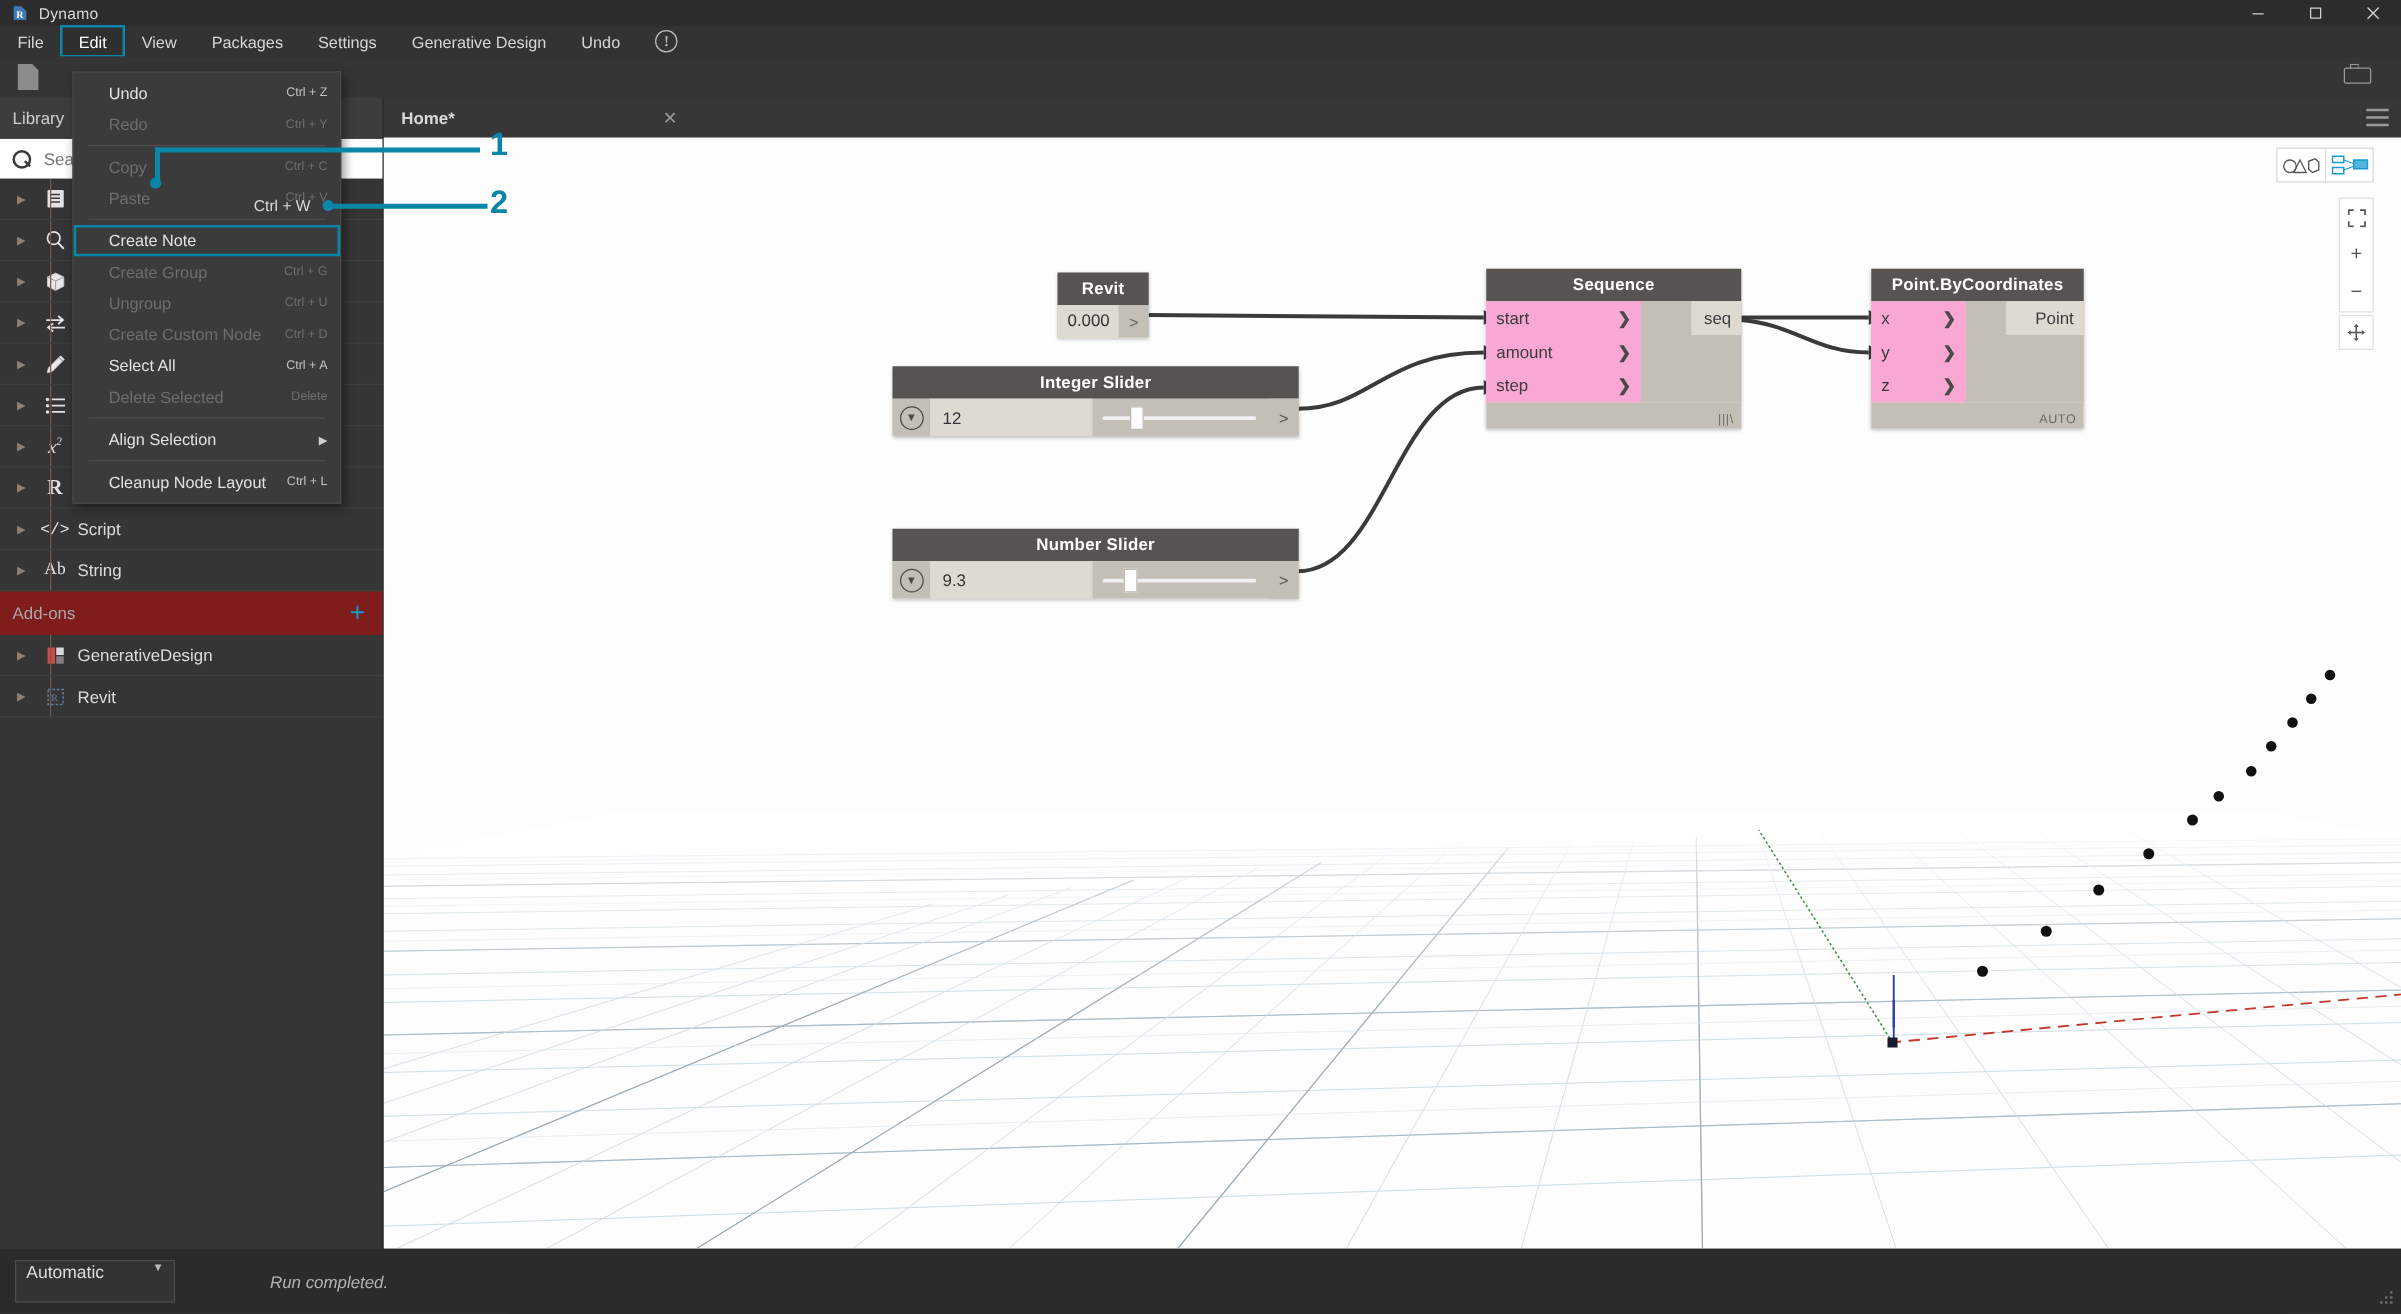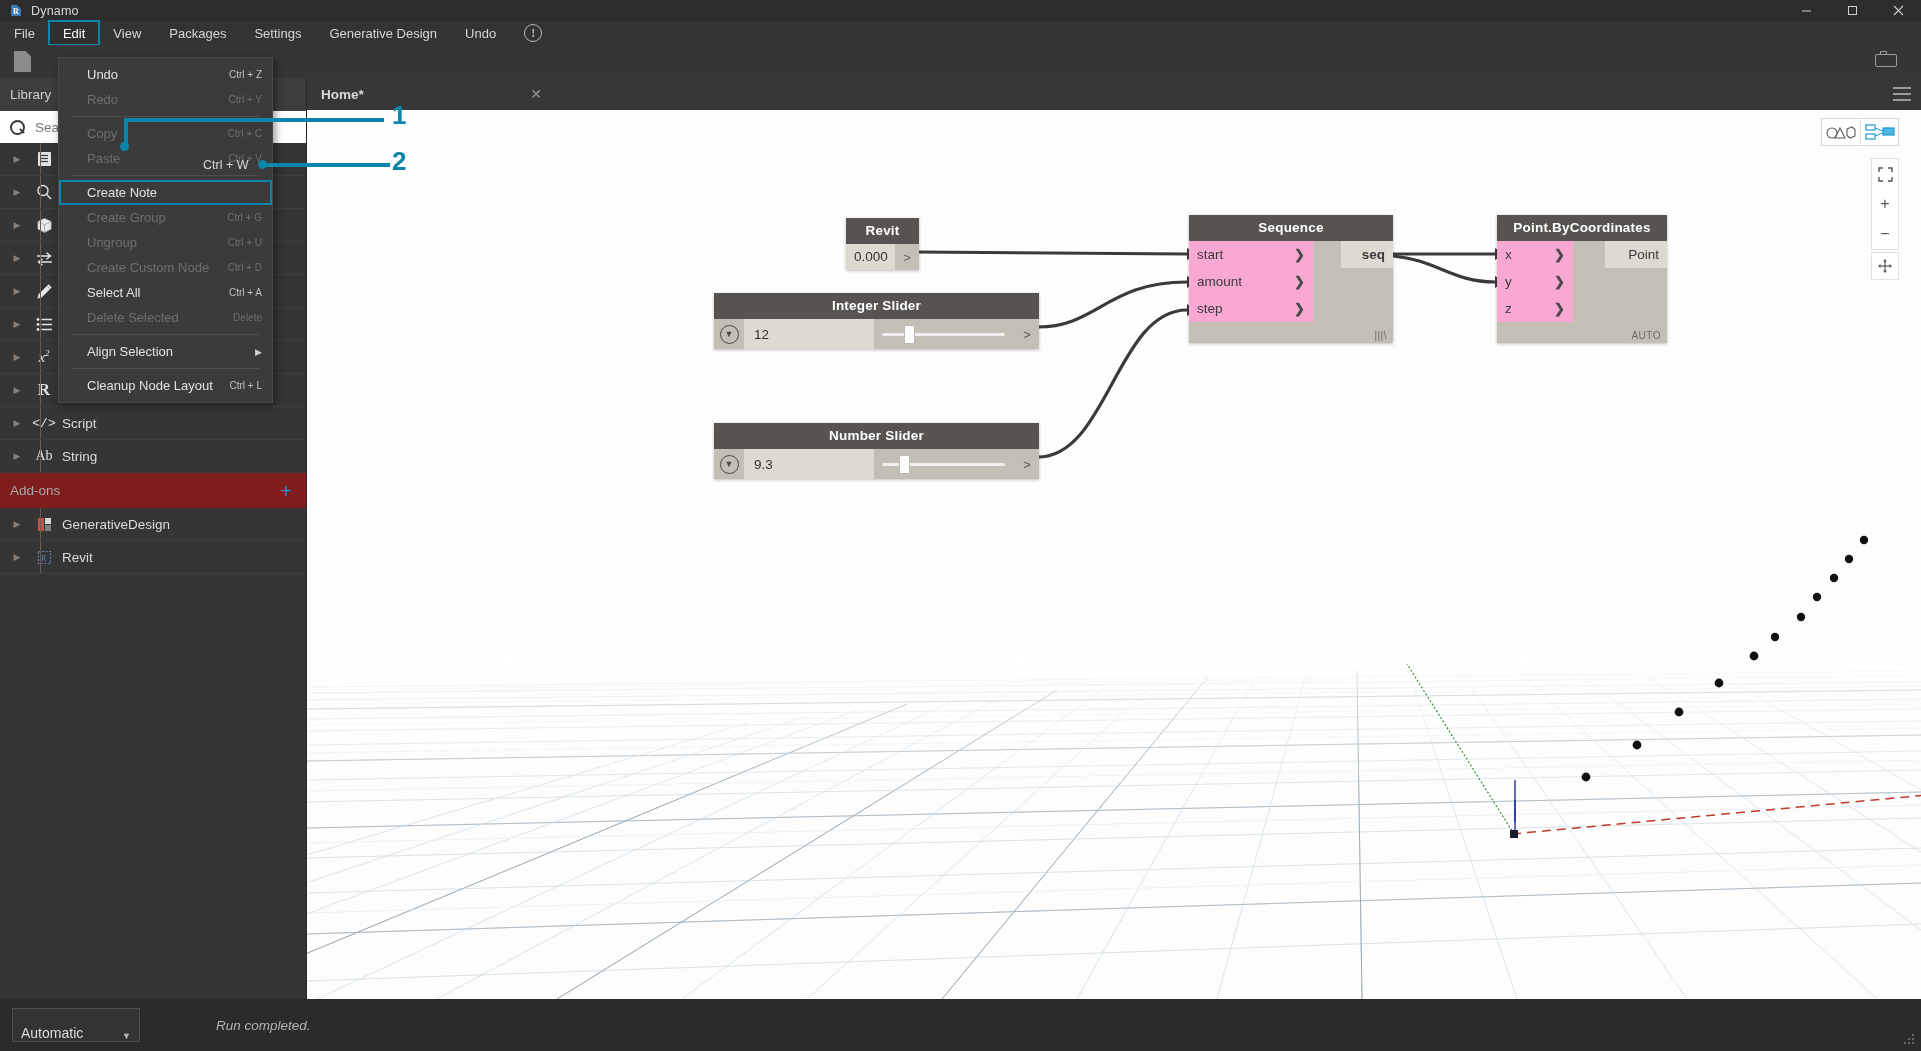--- a/index.html
+++ b/index.html
@@ -233,21 +233,21 @@
     display:flex; align-items:center; justify-content:center;
   }
 
   
   .bottombar {
     position:absolute; left:0; bottom:0; width:1921px; height:52px;
     background:#2b2b2b; display:flex; align-items:center;
   }
   .run-select {
     margin-left:12px; width:128px; height:34px; background:#333333;
-    border:1px solid #4d4d4d; display:flex; align-items:flex-end; padding:0 8px;
+    border:1px solid #4d4d4d; display:flex; align-items:flex-start; padding:0 8px;
     color:#dcdcdc; font-size:14px;
   }
   .run-select .arrow { margin-left:auto; font-size:9px; color:#b9b9b9; }
   .run-status { margin-left:76px; font-size:13.5px; color:#b2b2b2; font-style:italic; }
   .grip { position:absolute; right:6px; bottom:4px; color:#6a6a6a; font-size:10px; line-height:1;}
 </style>
 </head>
 <body>
 
 <div id="app">
@@ -662,21 +662,21 @@
           <div class="port">
             <span>amount</span>
               <span class="chev">❯</span>
           </div>
           <div class="port">
             <span>step</span>
               <span class="chev">❯</span>
           </div>
         </div>
         <div style="flex:1;background:#c3bfb6;position:relative;">
-          <div class="port-out" style="position:absolute;right:0;top:0;width:52px;font-weight:bold;">seq</div>
+          <div class="port-out" style="position:absolute;right:0;top:0;width:40px;">seq</div>
         </div>
       </div>
       <div class="nfoot">|||\</div>
     </div>
 
     <div class="node" style="left:1190px; top:105px; width:170px;">
       <div class="nhead">Point.ByCoordinates</div>
       <div class="nbody">
         <div class="ports" style="width:76px;">
           <div class="port">

